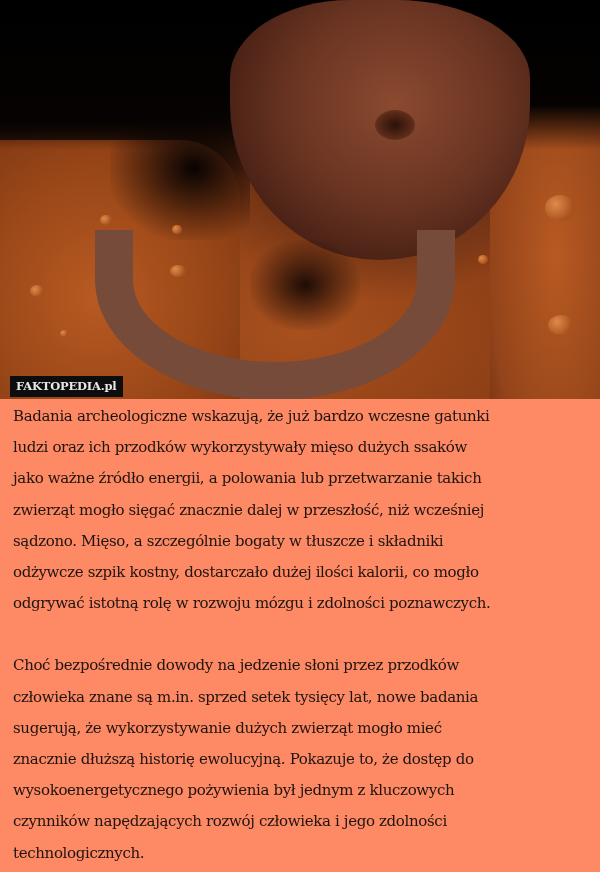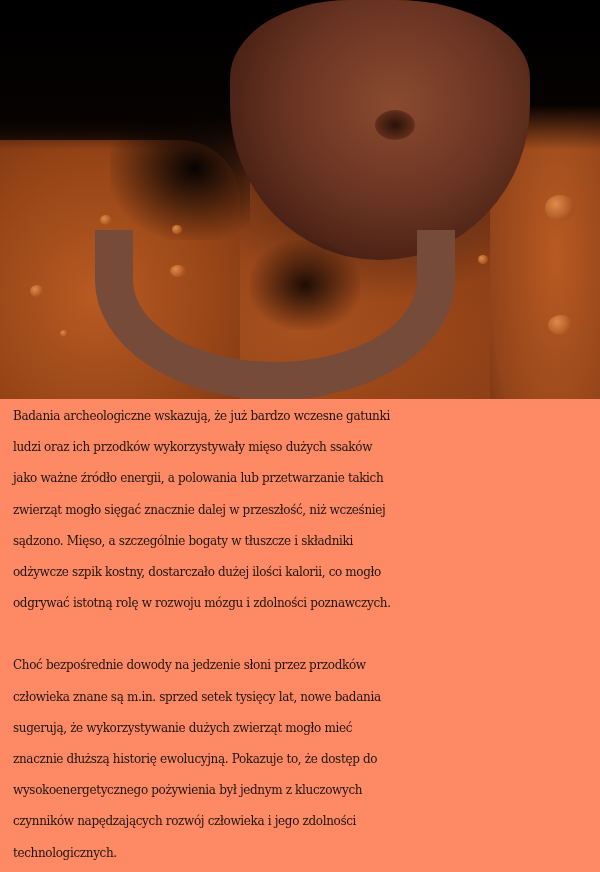--- a/index.html
+++ b/index.html
@@ -97,21 +97,21 @@
       font-family: "DejaVu Serif", serif;
       font-weight: bold;
       font-size: 11.5px;
       line-height: 21px;
       letter-spacing: -0.2px;
     }
     .content {
       padding: 2px 13px 0 13px;
       color: #1e1410;
       font-family: "DejaVu Serif", serif;
-      font-size: 12px;
+      font-size: 15px;
       line-height: 31.2px;
       letter-spacing: -0.35px;
     }
     .content p {
       margin: 0;
       white-space: pre-line;
     }
     .content .gap {
       height: 31px;
     }
@@ -131,20 +131,21 @@
 
   <div class="pebble" style="left:30px;top:285px;width:14px;height:12px;"></div>
   <div class="pebble" style="left:100px;top:215px;width:12px;height:10px;"></div>
   <div class="pebble" style="left:170px;top:265px;width:16px;height:12px;"></div>
   <div class="pebble" style="left:172px;top:225px;width:10px;height:9px;"></div>
   <div class="pebble" style="left:545px;top:195px;width:30px;height:26px;"></div>
   <div class="pebble" style="left:548px;top:315px;width:26px;height:20px;"></div>
   <div class="pebble" style="left:478px;top:255px;width:10px;height:9px;"></div>
   <div class="pebble" style="left:60px;top:330px;width:8px;height:7px;"></div>
 
+  <div class="watermark">FAKTOPEDIA.pl</div>
 </div>
 
 <div class="content">
   <p>Badania archeologiczne wskazują, że już bardzo wczesne gatunki
 ludzi oraz ich przodków wykorzystywały mięso dużych ssaków
 jako ważne źródło energii, a polowania lub przetwarzanie takich
 zwierząt mogło sięgać znacznie dalej w przeszłość, niż wcześniej
 sądzono. Mięso, a szczególnie bogaty w tłuszcze i składniki
 odżywcze szpik kostny, dostarczało dużej ilości kalorii, co mogło
 odgrywać istotną rolę w rozwoju mózgu i zdolności poznawczych.</p>

